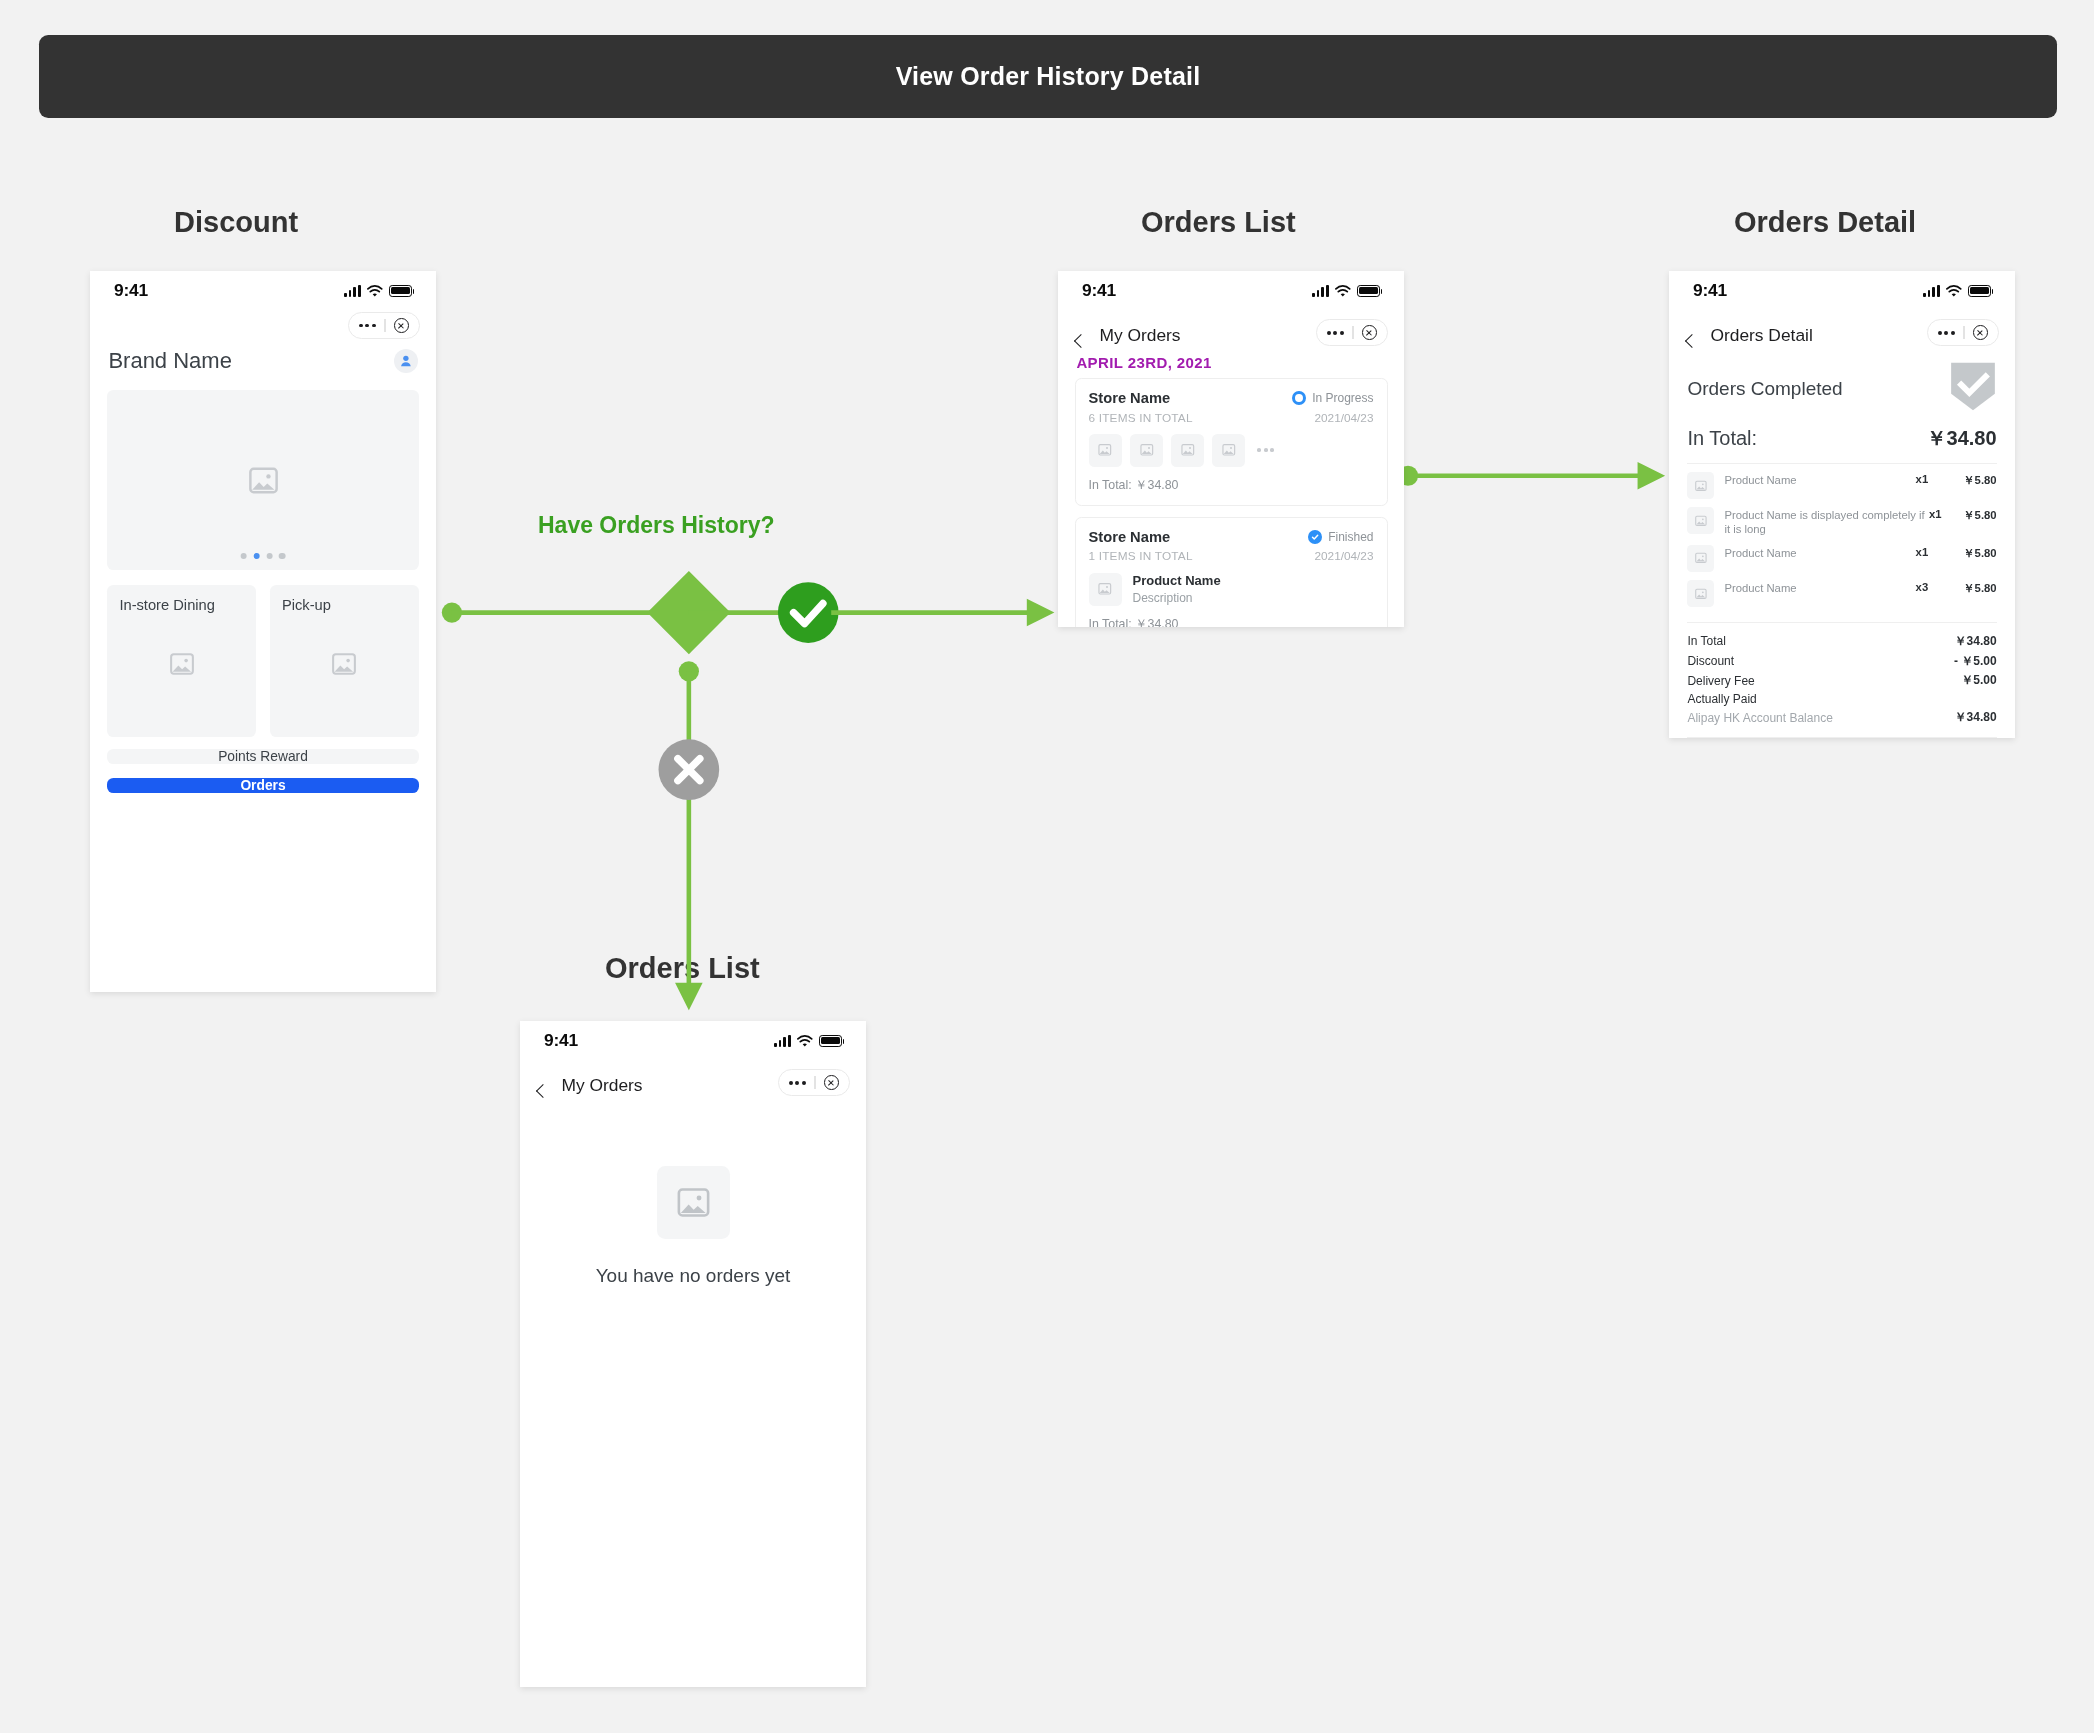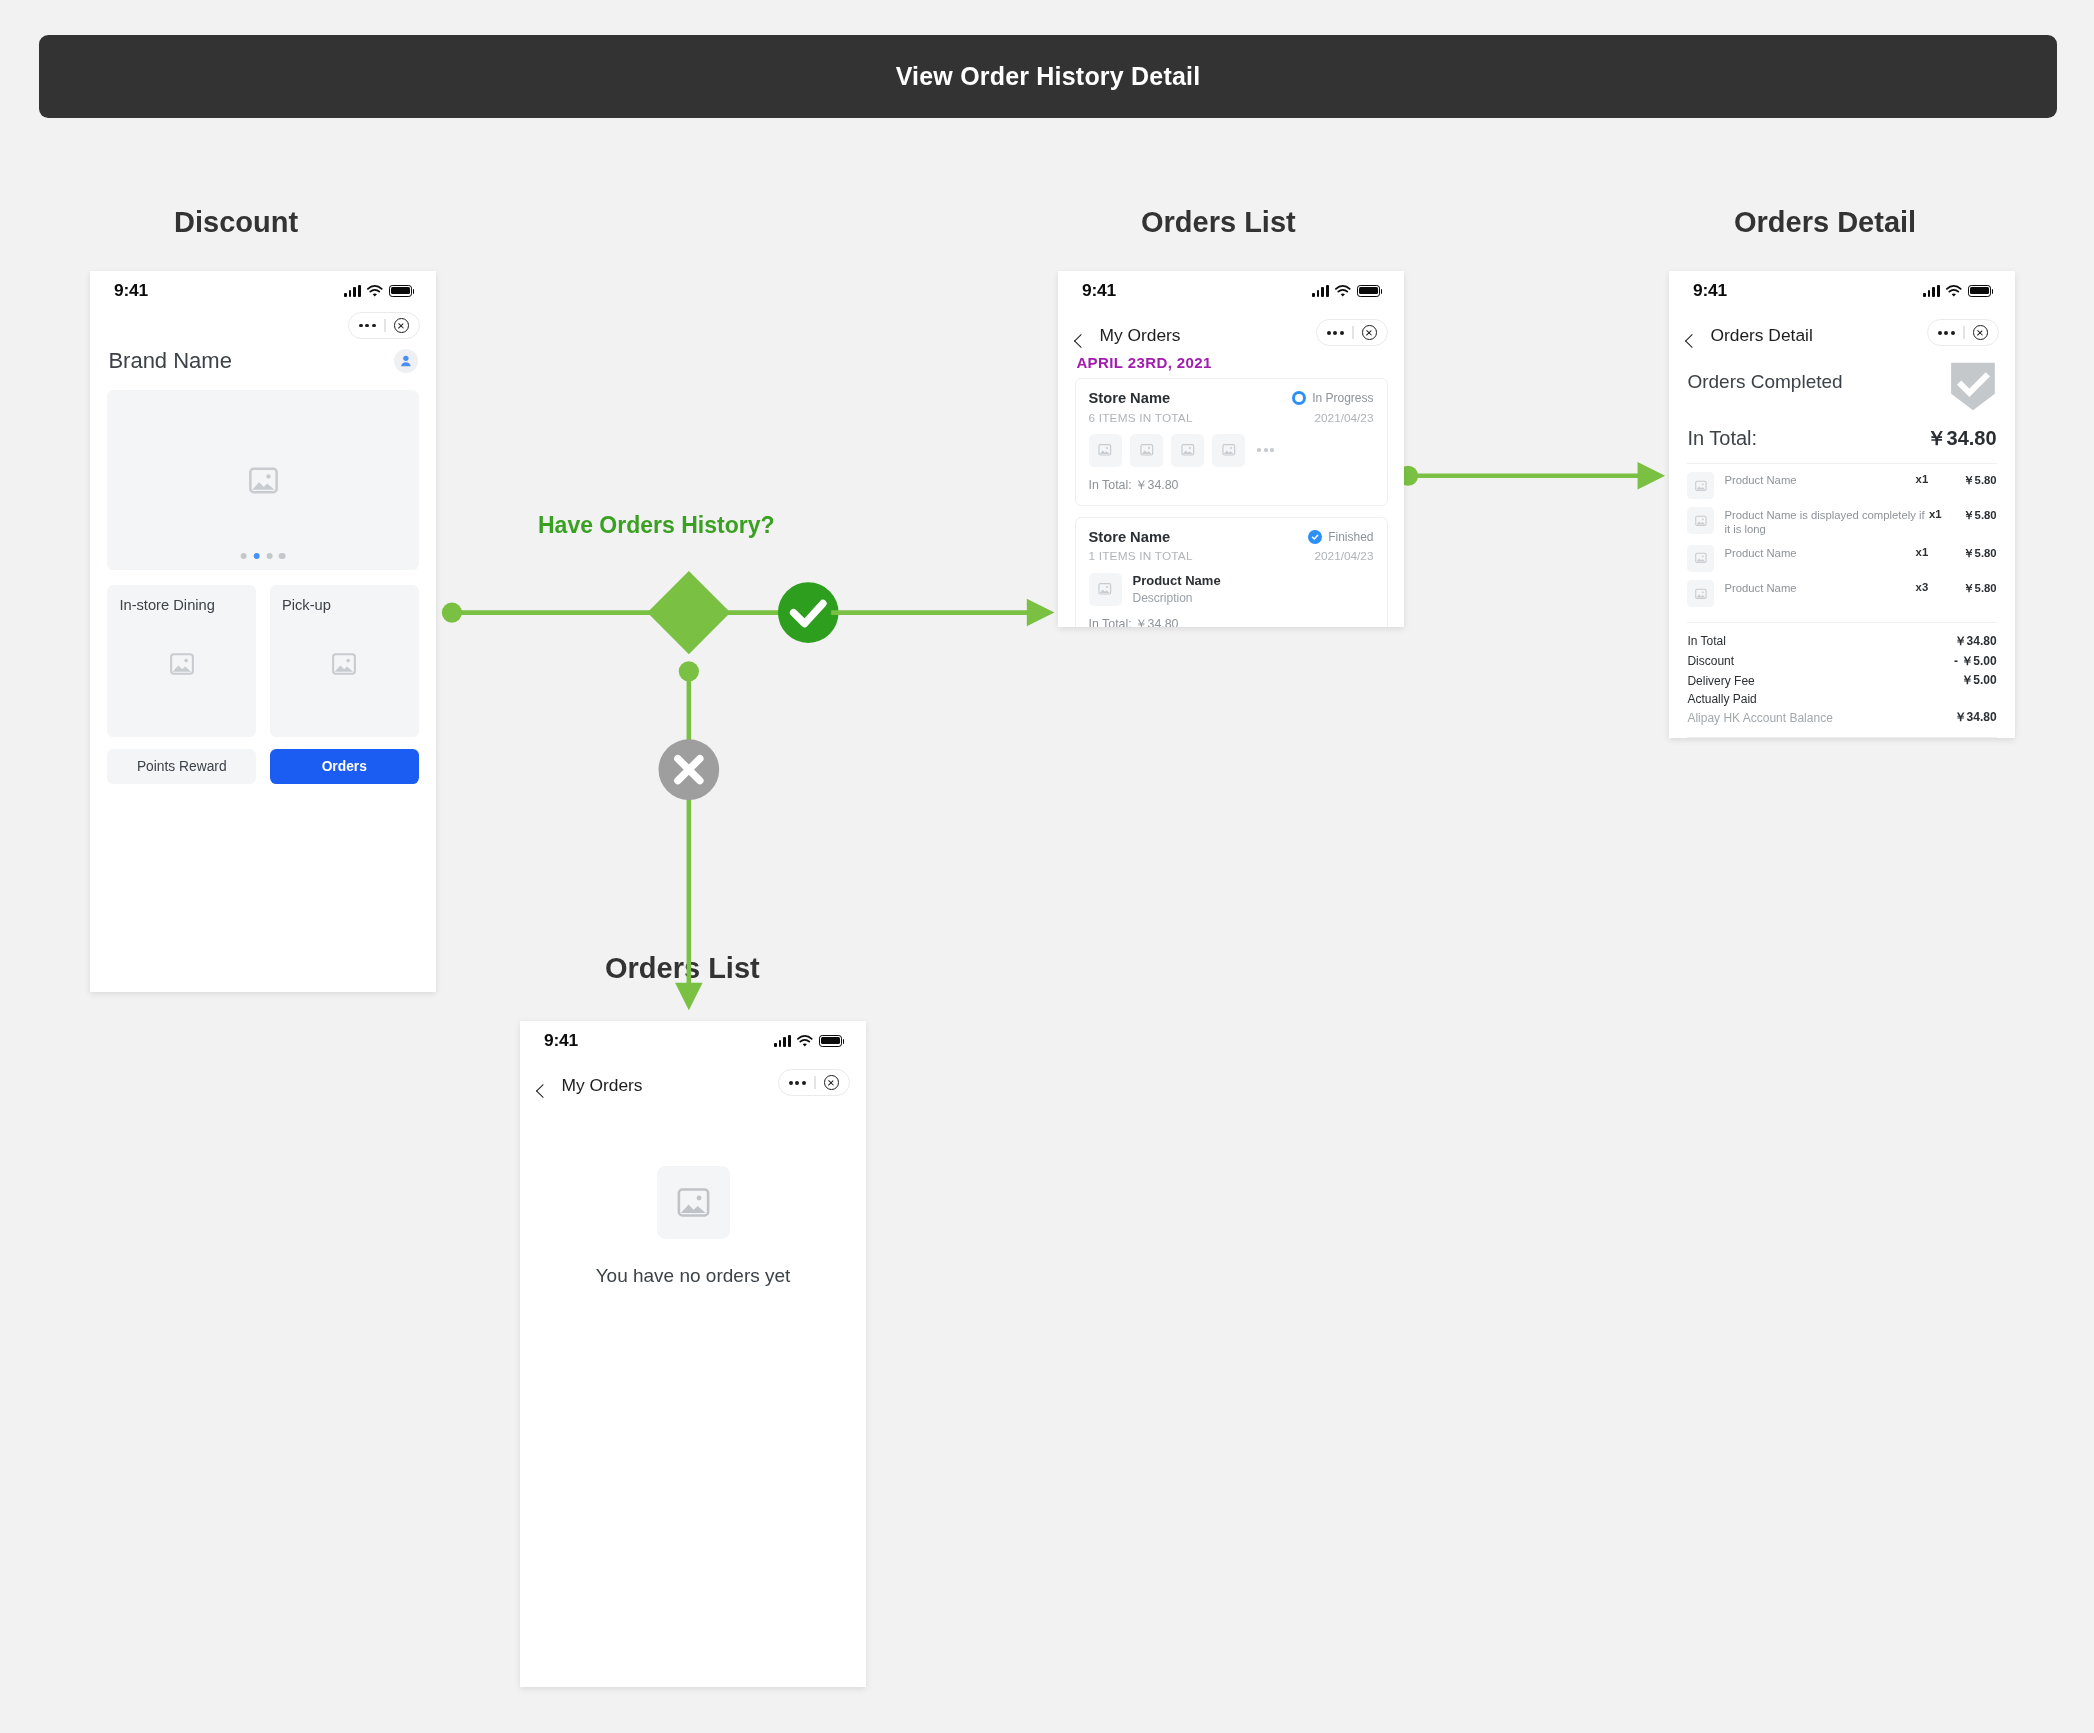--- a/index.html
+++ b/index.html
@@ -90,21 +90,21 @@
           display:flex; align-items:center; justify-content:center; }
   .dots { position:absolute; bottom: 11px; left:50%; transform:translateX(-50%);
           display:flex; gap:6.4px; }
   .dots span { width:6.4px;height:6.4px;border-radius:50%;background:#c4c8cc;display:block; }
   .dots span.on { background:#4a90f0; }
   .tiles { display:flex; gap:13.8px; margin: 14.7px 17.4px 0 17.4px; }
   .tile { flex:1; height: 152px; background:#f4f5f6; border-radius:6.4px;
           position:relative; padding: 12px 0 0 12px;}
   .tile-label { font-size: 14.7px; color:#3c4248; }
   .tile .imgph { position:absolute; left:50%; top:52%; transform:translate(-50%,-50%); }
-  .btnrow { display:flex; gap:13.8px; margin: 12px 17.4px 0 17.4px; }
+  .btnrow { display:flex; gap:13.8px; margin: 12px 17.4px 0 17.4px; flex-direction: column; }
   .btn { flex:1; height: 35px; border-radius:6.4px; display:flex;
          align-items:center; justify-content:center; font-size:13.8px; }
   .btn.secondary { background:#f4f5f6; color:#3c4248; }
   .btn.primary { background:#1b5cf2; color:#ffffff; font-weight:bold; }
 
   
   #orderslist-empty { left: 520px; top: 1021px; width: 346px; height: 666px; }
   .empty-wrap { margin-top: 66px; display:flex; flex-direction:column;
                 align-items:center;text-align:center; }
   .empty-box { width:73px;height:73px;background:#f4f5f6;border-radius:8.3px;
@@ -136,21 +136,21 @@
   .thumb-more { display:flex; gap:2.8px; margin-left:3.7px; }
   .thumb-more b { width:3.7px;height:3.7px;border-radius:50%;background:#c8cbcf;display:block; }
   .prodrow { display:flex; align-items:center; gap:11px; margin-top:9.2px; }
   .prodname { font-size:13px; font-weight:bold; color:#2b2f33; }
   .proddesc { font-size:12px; color:#9aa0a5; margin-top:2.8px; }
   .intotal { font-size:12.4px; color:#8e9398; margin-top:10px; }
 
   
   #ordersdetail { left: 1669px; top: 271px; width: 346px; height: 467px; }
   .od-head { display:flex; align-items:flex-start; padding: 11px 18.4px 0 18.4px; }
-  .od-title { font-size:19px; color:#3c4248; font-weight:400; margin-top:10px; }
+  .od-title { font-size:19px; color:#3c4248; font-weight:400; margin-top:17px; }
   .od-head .sp { flex:1; }
   .shield { width:48px;height:51px; }
   .od-total { display:flex; align-items:baseline; padding: 13px 18.4px 0 18.4px; }
   .od-total .l { font-size:20px; color:#3c4248; }
   .od-total .sp { flex:1; }
   .od-total .r { font-size:20px; color:#2b2f33; font-weight:bold; }
   .hr { height:0.9px; background:#efefef; margin: 11px 18.4px 0 18.4px; }
   .pline { display:flex; align-items:flex-start; padding: 8.3px 18.4px 0 18.4px; }
   .pthumb { width:27px;height:27px;background:#f4f5f6;border-radius:4.6px;
             display:flex;align-items:center;justify-content:center; flex:0 0 auto;}

